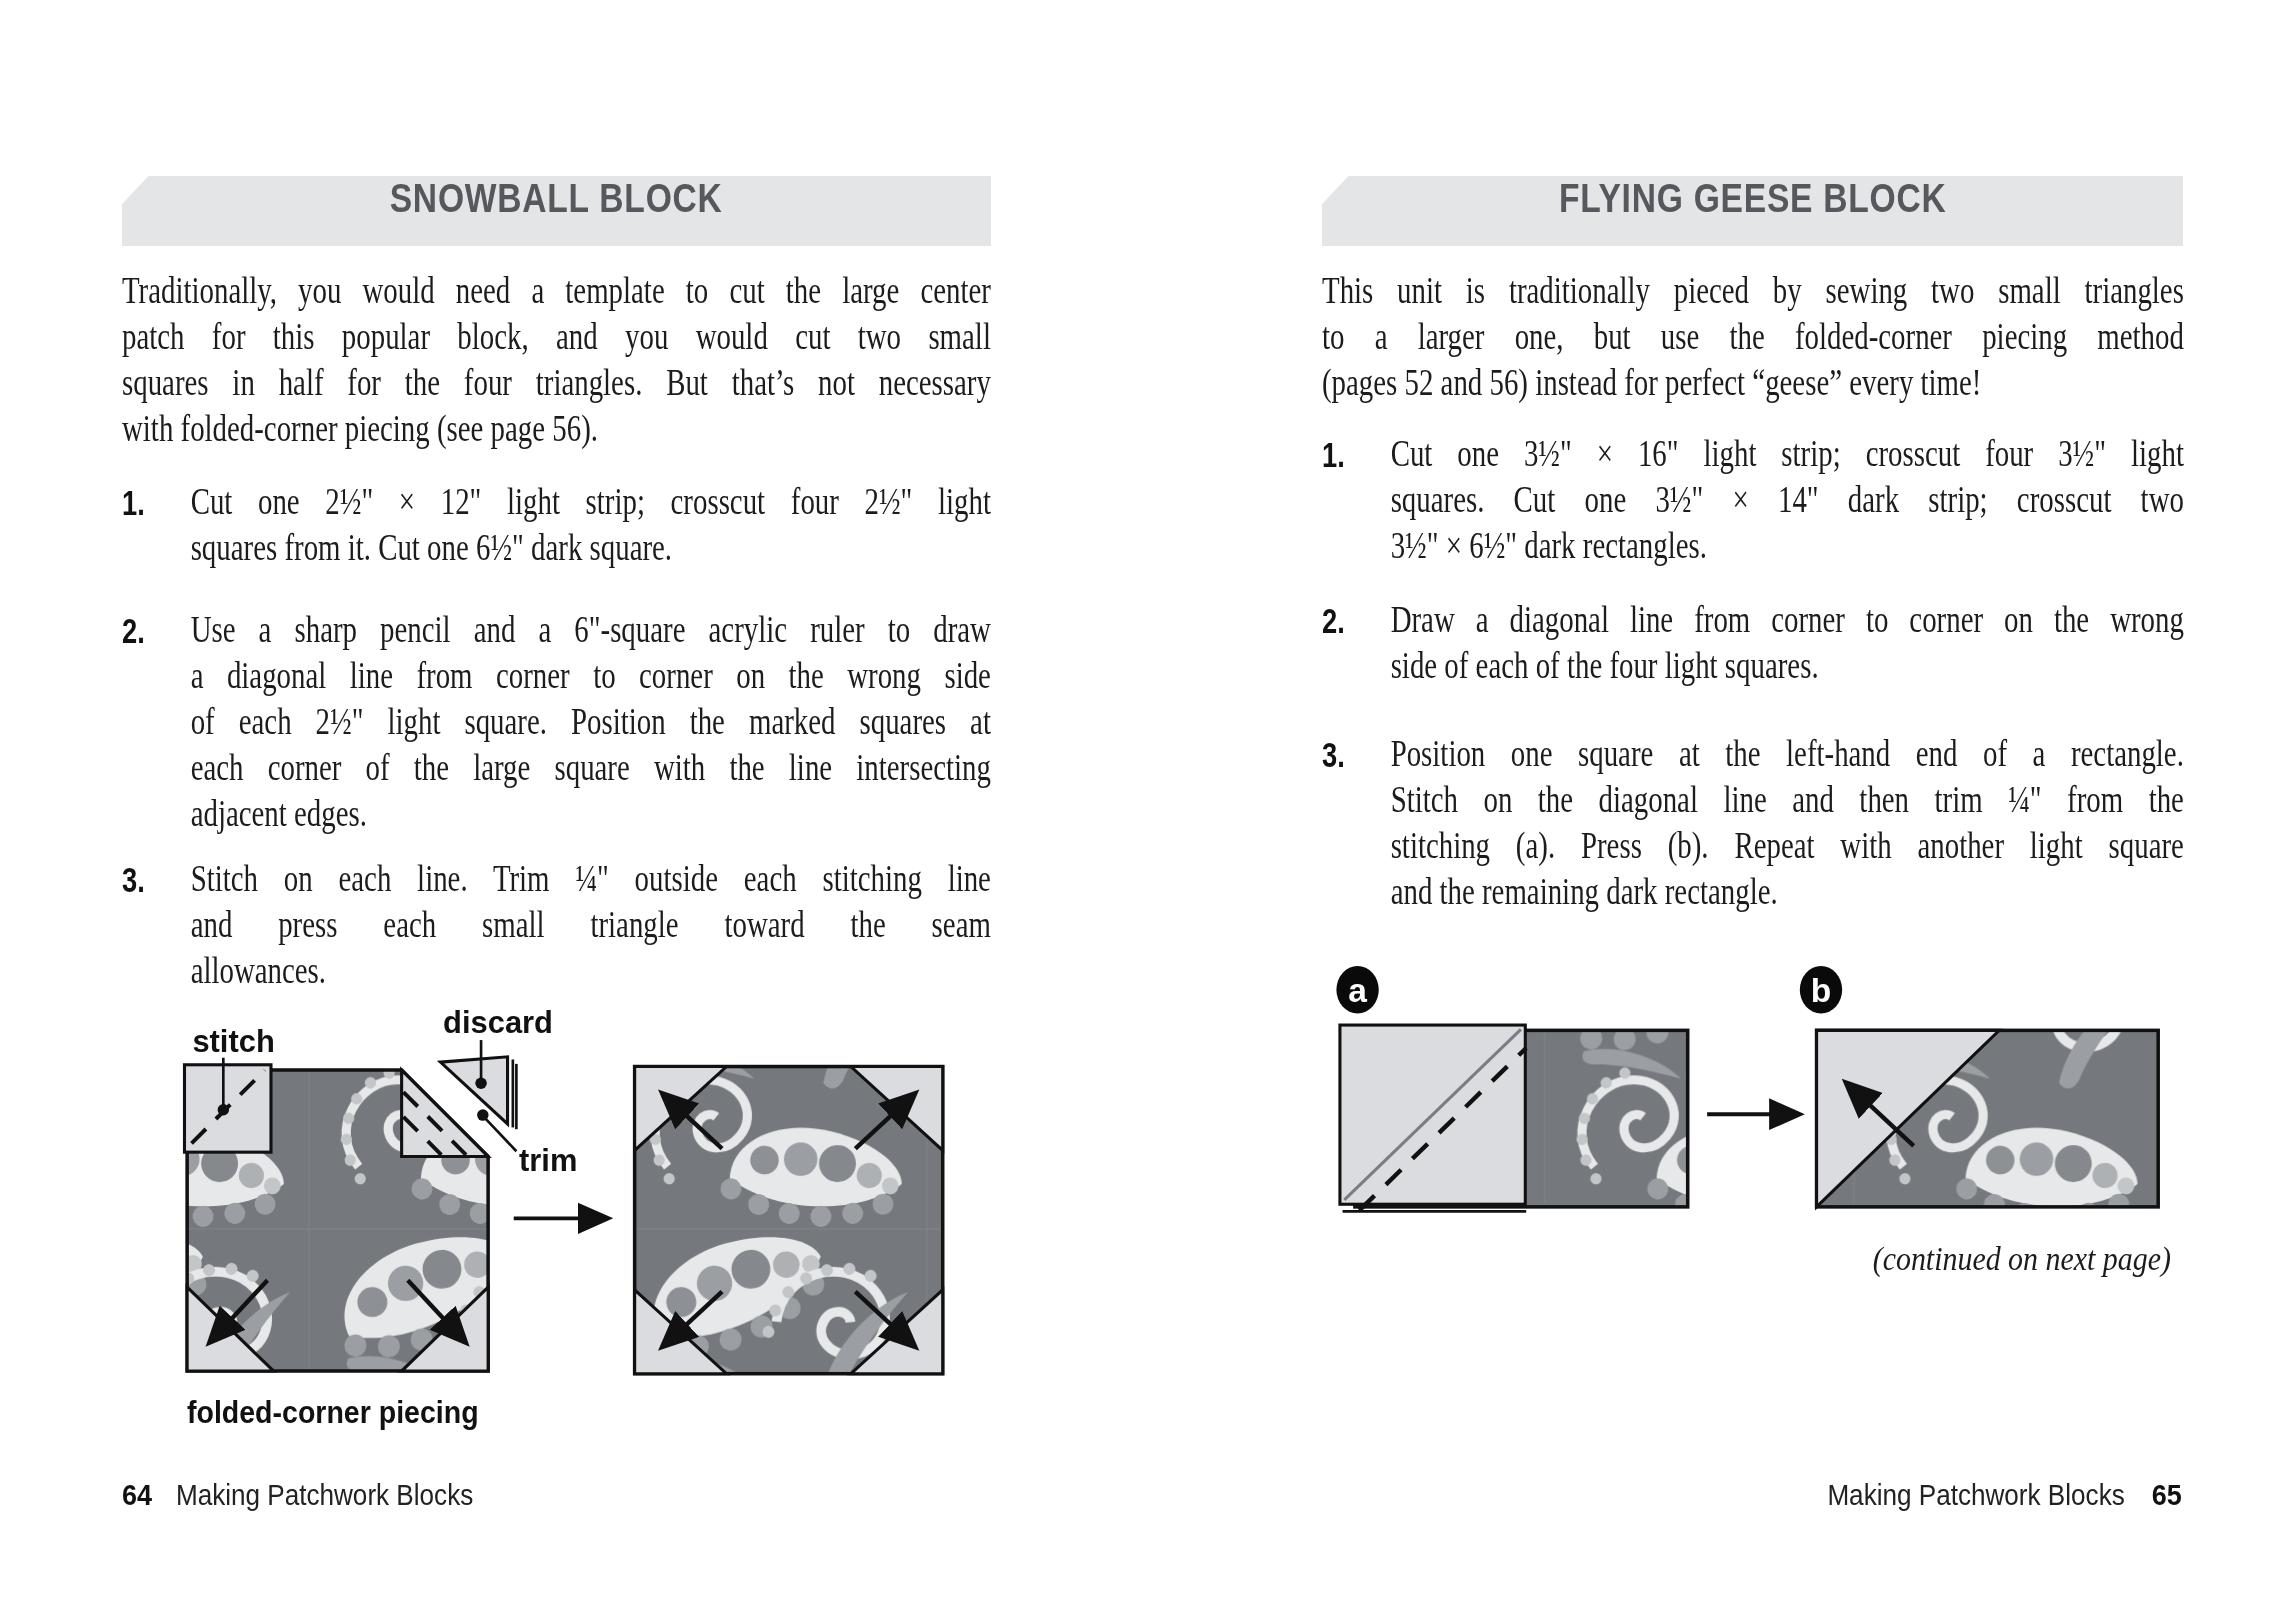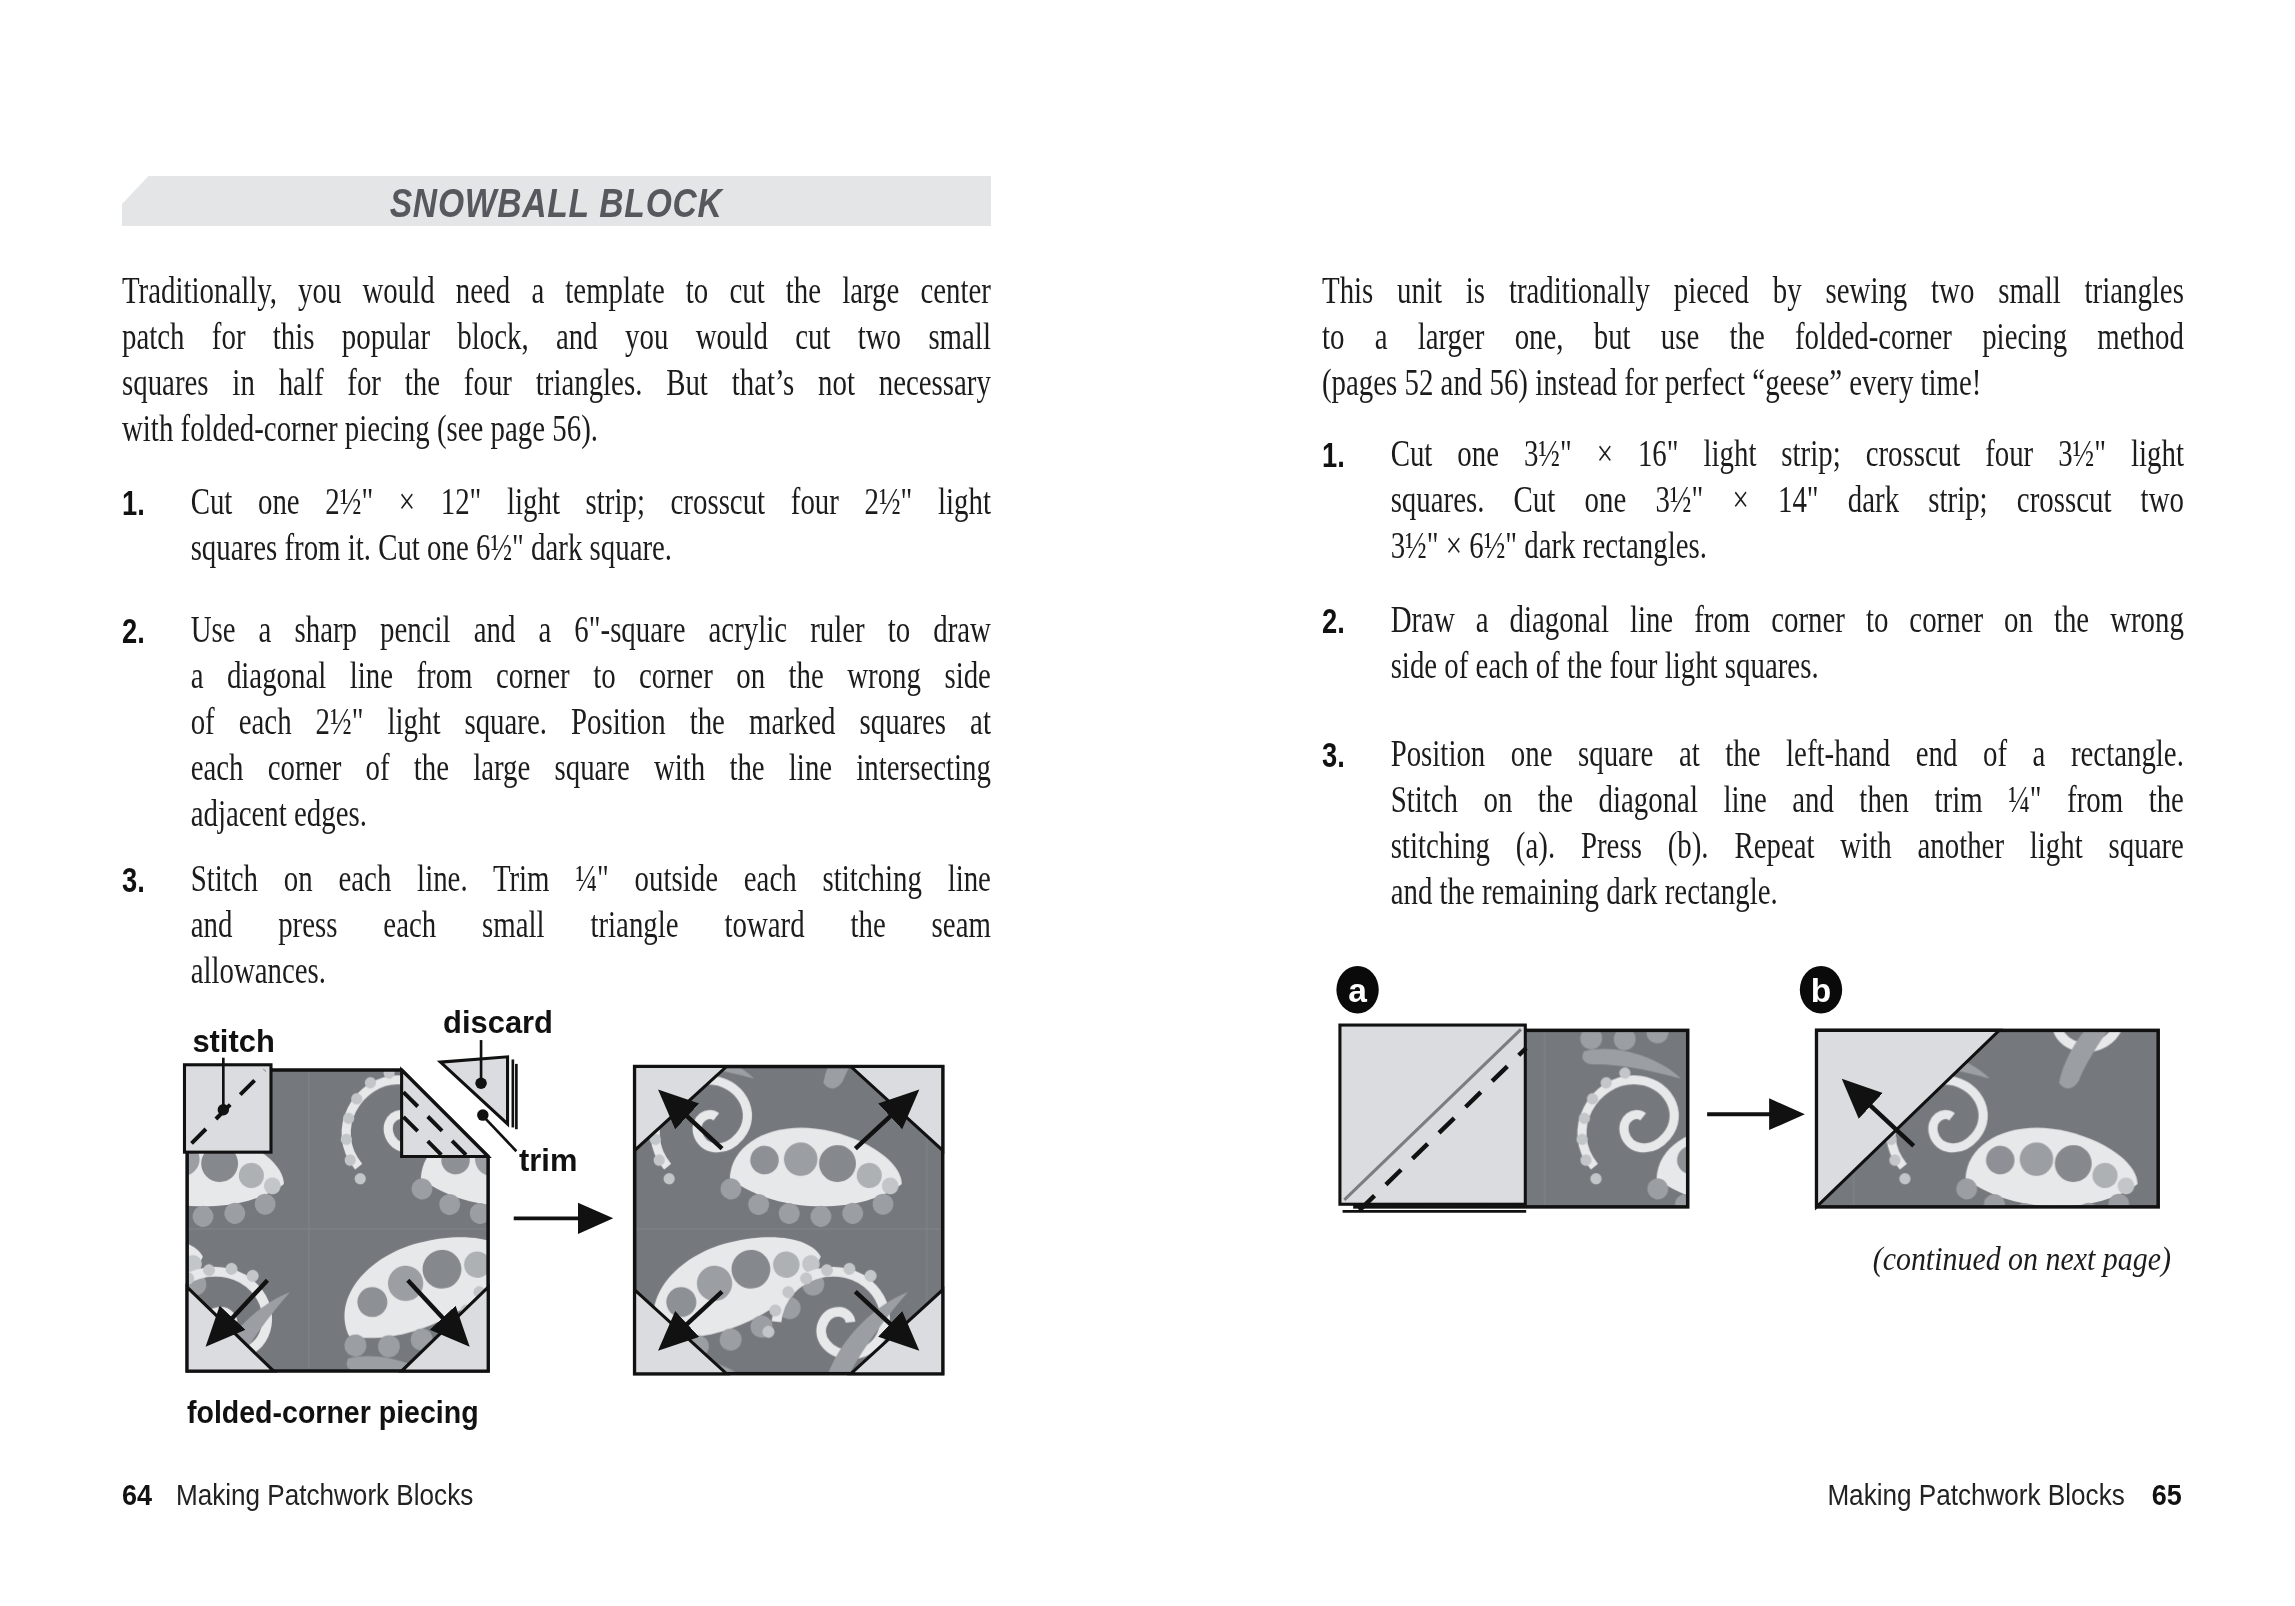--- a/index.html
+++ b/index.html
@@ -1,22 +1,22 @@
 <!DOCTYPE html>
 <html style="font-size:14px"><head>
 <meta charset="utf-8">
 <style>
   html,body{margin:0;padding:0;background:#fff;}
   .canvas{position:relative;width:2295px;height:1607px;background:#ffffff;overflow:hidden;
           font-family:"Liberation Serif",serif;color:#1c1c1c;}
   .art{position:absolute;left:0;top:0;}
 
-  .banner{position:absolute;top:176px;height:50px;background:#e4e5e7;
+  .banner{position:absolute;top:176px;height:70px;background:#e4e5e7;
           clip-path:polygon(26.5px 0,100% 0,100% 100%,0 100%,0 28px);
-          display:flex;align-items:flex-end;justify-content:center;font-style:italic;}
+          display:flex;align-items:flex-start;justify-content:center;}
   .banner-title{display:inline-block;transform:scaleX(.84);
           font-family:"Liberation Sans",sans-serif;font-weight:700;font-size:40px;
           color:#55585c;letter-spacing:0.9px;white-space:nowrap;}
 
   .textblock{position:absolute;transform:scaleX(.78);transform-origin:0 0;
           font-size:37px;line-height:46px;}
   .jl{text-align:justify;text-align-last:justify;}
   .jl-last{text-align-last:left;}
 
   .step{position:absolute;display:flex;transform:scaleX(.78);transform-origin:0 0;
@@ -193,20 +193,23 @@
       <div class="jl jl-last">allowances.</div>
     </div>
   </div>
 
   <div class="caption" style="left:187px;top:1395px;">folded-corner piecing</div>
 
   <div class="footer footer-left" style="left:122px;">
     <span class="num">64</span><span style="margin-left:26.5px;">Making Patchwork Blocks</span>
   </div>
 
+  <div class="banner" style="left:1322px;width:861px;">
+    <span class="banner-title">FLYING GEESE BLOCK</span>
+  </div>
 
   <div class="textblock" style="left:1322px;top:268px;width:1105px;">
     <div class="jl">This unit is traditionally pieced by sewing two small triangles</div>
     <div class="jl">to a larger one, but use the folded-corner piecing method</div>
     <div class="jl jl-last">(pages 52 and 56) instead for perfect “geese” every time!</div>
   </div>
 
   <div class="step" style="left:1322px;top:431px;width:1105px;">
     <div class="step-num">1.</div>
     <div class="step-body">

